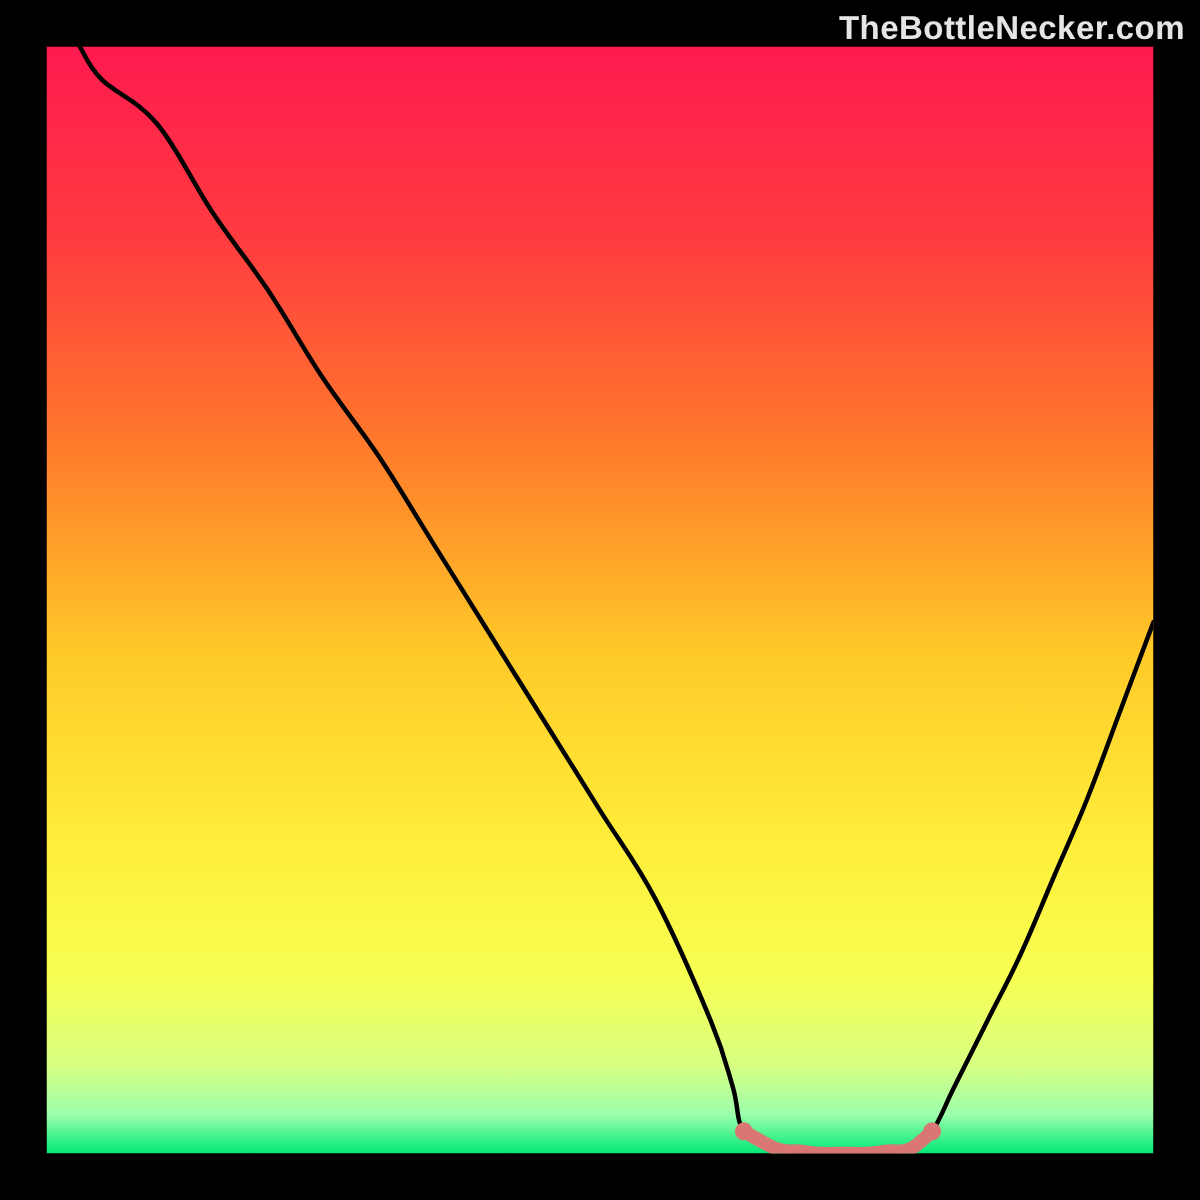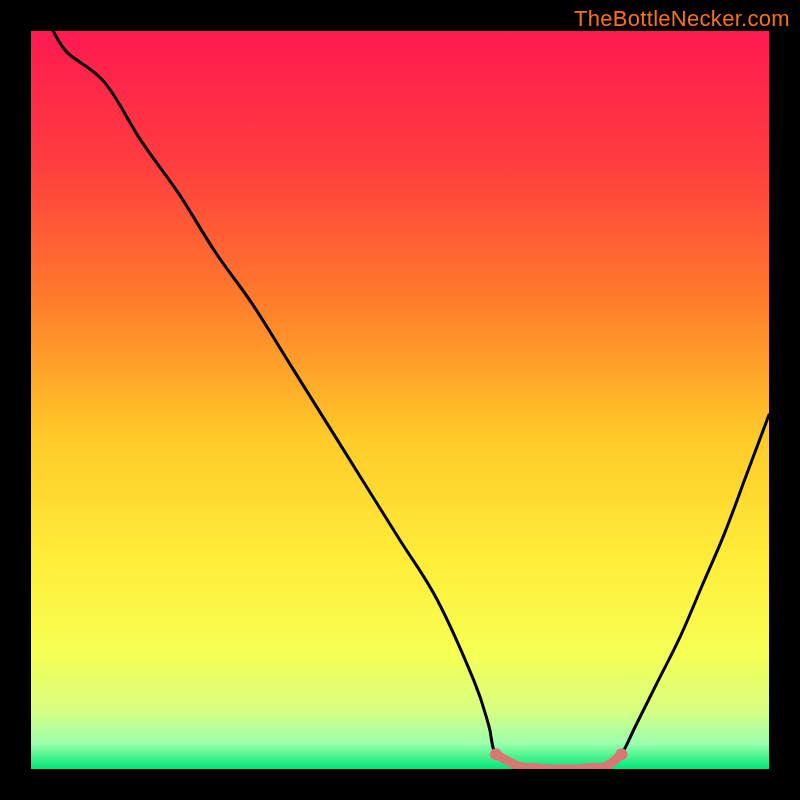--- a/index.html
+++ b/index.html
@@ -13,23 +13,23 @@
   .frame {
     width: 800px;
     height: 800px;
     background: #000000;
     position: relative;
   }
   .watermark {
     position: absolute;
     top: 6px;
     right: 10px;
-    color: #f97316;
+    color: #e5e5e5;
     font-size: 22px;
-    font-weight: normal;
+    font-weight: bold;
     letter-spacing: 0.3px;
     z-index: 4;
   }
   .plot {
     position: absolute;
     left: 31px;
     top: 31px;
     width: 738px;
     height: 738px;
     z-index: 1;

